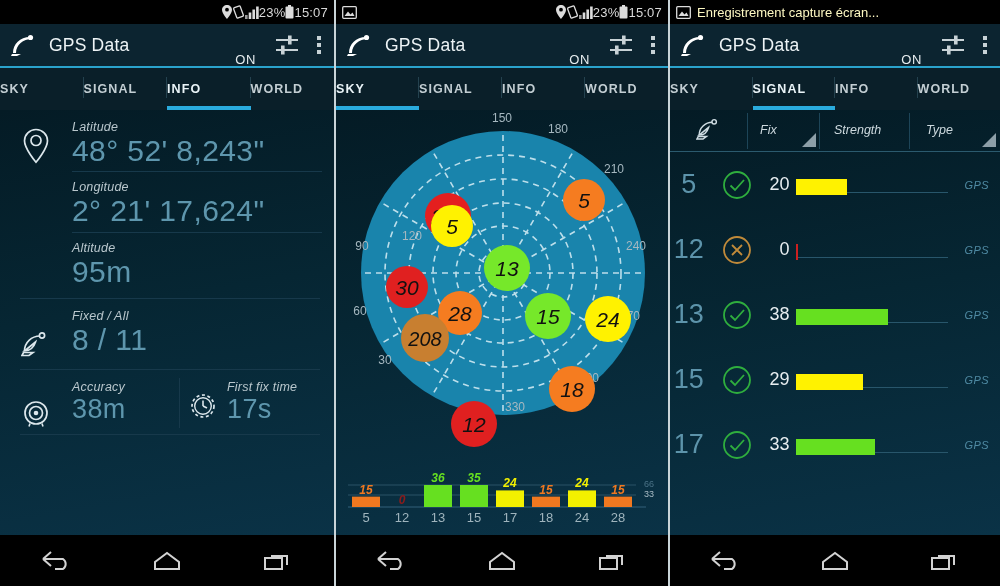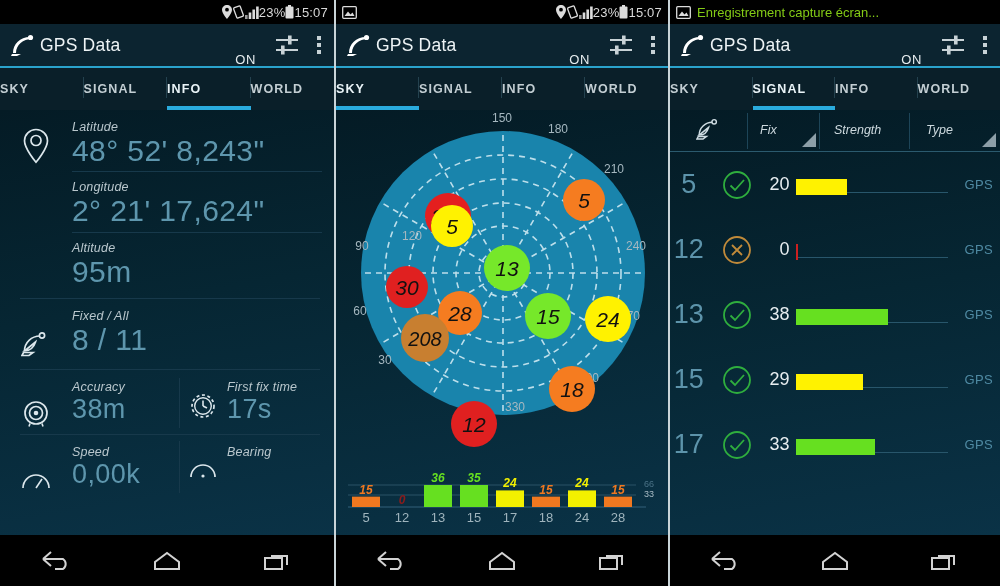--- a/index.html
+++ b/index.html
@@ -17,33 +17,33 @@
   .phone.p3{ width:332px; border-left:2px solid #c9d4d8; }
 
   
   .statusbar{
     height:24px; background:#000; color:#d8d8d8;
     display:flex; align-items:center; font-size:12.5px;
     padding:0 6px; position:relative; z-index:5;
   }
   .sb-left{ display:flex; align-items:center; gap:6px; flex:1; min-width:0; }
   .sb-right{ display:flex; align-items:center; }
-  .sb-title{ font-size:13px; color:#84cc16; white-space:nowrap; overflow:hidden; }
+  .sb-title{ font-size:13px; color:#fef9c3; white-space:nowrap; overflow:hidden; }
   .sb-pct{ font-size:13px; letter-spacing:.2px; }
   .sb-clock{ font-size:13px; letter-spacing:.2px; }
   .ic{ display:inline-block; line-height:0; }
 
   
   .actionbar{
     height:44px; background:#0c2430;
     display:flex; align-items:center; padding:0 10px;
     border-bottom:2px solid #2aa3cc;
     position:relative;
   }
-  .app-title{ color:#eef4f6; font-size:17.5px; margin-left:4px; letter-spacing:.2px; }
+  .app-title{ color:#eef4f6; font-size:17.5px; margin-left:13px; letter-spacing:.2px; }
   .ab-spacer{ flex:1; }
   .on-btn{ position:relative; color:#e8eef0; font-size:13px; letter-spacing:.6px; padding:2px 3px 5px 3px;margin-top:32px; }
   .on-btn .underline{
     position:absolute; left:1px; right:1px; bottom:0px; height:2.5px; background:#2ecc42;
   }
   .ab-icon{ margin-left:16px; display:flex; align-items:center; }
   .overflow{ margin-left:18px; margin-right:3px; display:flex; flex-direction:column; gap:3px; }
   .overflow i{ display:block; width:4px; height:4px; background:#c8d2d6; }
 
   
@@ -103,21 +103,21 @@
     border-left:14px solid transparent; border-bottom:14px solid #8d9fa8;
   }
   .sig-row{ display:flex; align-items:center; height:65px; }
   .c-sat{ width:78px; text-align:center; color:#5d94ab; font-size:27px; font-weight:300; }
   .c-fix{ width:72px; display:flex; justify-content:flex-start; padding-left:14px; }
   .c-str{ flex:1; display:flex; align-items:flex-end; padding-left:4px; }
   .c-str .num{ color:#e7edf0; font-size:18px; width:32px; text-align:right; margin-right:7px; }
   .bartrack{ position:relative; width:152px; height:16px; }
   .bartrack .base{ position:absolute; left:0; right:0; bottom:2px; height:1px; background:#28566b; }
   .bartrack .fill{ position:absolute; left:0; bottom:0px; height:16px; }
-  .c-typ{ width:90px; color:#4f8aa3; font-size:13px; padding-left:16px; letter-spacing:.4px; }
+  .c-typ{ width:90px; color:#4f8aa3; font-size:11px; padding-left:16px; letter-spacing:.4px;font-style:italic; }
 
   
   .navbar{
     position:absolute; left:0; right:0; bottom:0; height:51px; background:#000;
     display:flex; align-items:center; justify-content:space-around;
   }
   .navbtn{ display:flex; align-items:center; justify-content:center; width:70px; height:40px; }
 </style>
 </head>
 <body>
@@ -277,45 +277,20 @@
           </div>
           <div class="info-cell" style="padding-top:10px;">
             <div class="lbl">First fix time</div>
             <div class="val small">17s</div>
           </div>
         </div>
       </div>
 
       <div class="hr full"></div>
 
-      <div class="info-row">
-        <div class="info-ic" style="padding-top:24px;">
-          <svg width="30" height="22" viewBox="0 0 30 22">
-            <path d="M2 20 A13 13 0 0 1 28 20" fill="none" stroke="#dce7ec" stroke-width="1.7"></path>
-            <line x1="15" y1="20" x2="21" y2="11" stroke="#dce7ec" stroke-width="1.6"></line>
-          </svg>
-        </div>
-        <div class="info-cells">
-          <div class="info-cell" style="padding-top:10px;">
-            <div class="lbl">Speed</div>
-            <div class="val small">0,00k</div>
-          </div>
-          <div style="width:48px;display:flex;align-items:flex-start;justify-content:center;padding-top:24px;position:relative;">
-            <div style="position:absolute;left:0;top:6px;bottom:6px;width:1px;background:#17394b;"></div>
-            <svg width="28" height="22" viewBox="0 0 28 22">
-              <path d="M2 18 A12 12 0 0 1 26 18" fill="none" stroke="#dce7ec" stroke-width="1.7"></path>
-              <circle cx="14" cy="17" r="1.6" fill="#dce7ec"></circle>
-            </svg>
-          </div>
-          <div class="info-cell" style="padding-top:10px;">
-            <div class="lbl">Bearing</div>
-            <div class="val small"></div>
-          </div>
-        </div>
-      </div>
     </div>
 
     <div class="navbar">
       <div class="navbtn">
         <svg width="34" height="22" viewBox="0 0 34 22">
             <path d="M4 9 L12 2 M4 9 L12 16 M4 9 L24 9 a6 6 0 0 1 0 10 L16 19" fill="none" stroke="#d2d2d2" stroke-width="2"></path>
           </svg>
       </div>
       <div class="navbtn">
         <svg width="34" height="22" viewBox="0 0 34 22">

